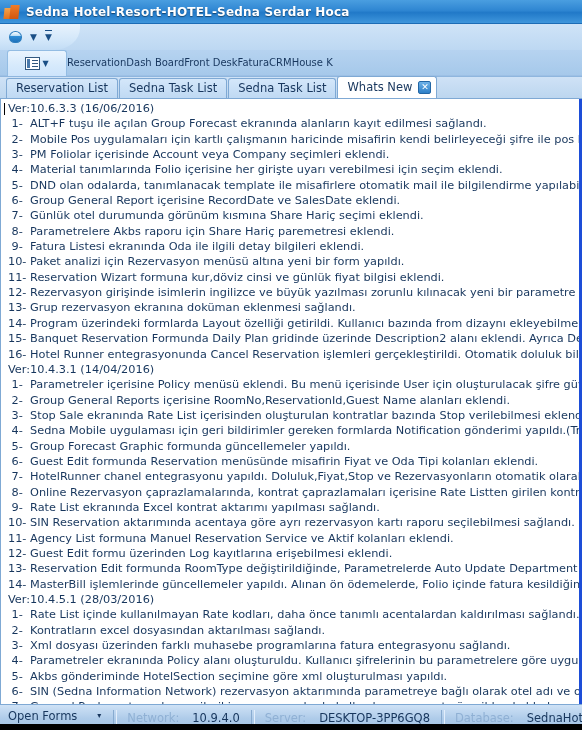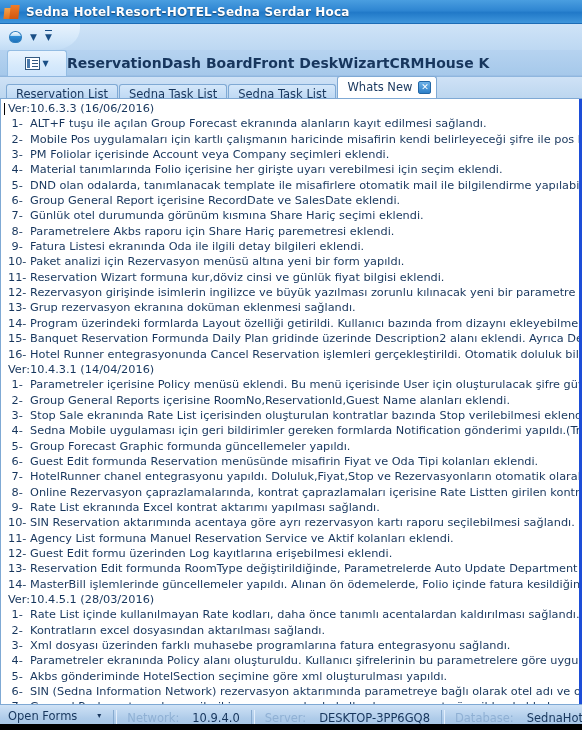--- a/index.html
+++ b/index.html
@@ -159,44 +159,43 @@
     width: 6px; height: 1px;
     background: #33587f;
     box-shadow: 0 3px 0 #33587f, 0 6px 0 #33587f;
   }
   .menu-caret {
     font-size: 8px;
     color: #1b4f86;
     line-height: 1;
   }
   .rtab {
-    font-size: 14px;
+    font-size: 10px;
     color: #17365d;
     padding: 0 0;
     height: 26px;
     line-height: 26px;
     white-space: nowrap;
     flex: 0 0 auto;
-    font-weight: bold;
   }
 
   
   .doc-tabs {
     height: 22px;
     flex: 0 0 22px;
     background: linear-gradient(to bottom,#cfe2f6 0%, #bcd6ef 100%);
     display: flex;
     align-items: flex-end;
     padding-left: 6px;
     box-sizing: border-box;
     position: relative;
     border-bottom: 1px solid #7fa9d4;
   }
   .dtab {
-    height: 14px;
+    height: 20px;
     line-height: 19px;
     font-size: 11.5px;
     color: #17365d;
     padding: 0 9px;
     background: linear-gradient(to bottom,#d4e7fa 0%, #bfd9f3 100%);
     border: 1px solid #7fa9d4;
     border-bottom: none;
     border-top-left-radius: 3px;
     border-top-right-radius: 3px;
     box-sizing: border-box;
@@ -328,21 +327,21 @@
   </div>
 
   <div class="ribbon-tabs">
     <div class="app-menu-tab">
       <span class="menu-glyph"></span>
       <span class="menu-caret">▼</span>
     </div>
     <div class="rtab">Reservation</div>
     <div class="rtab">Dash Board</div>
     <div class="rtab">Front Desk</div>
-    <div class="rtab">Wizart</div>
+    <div class="rtab">Fatura</div>
     <div class="rtab">CRM</div>
     <div class="rtab">House K</div>
   </div>
 
   <div class="doc-tabs">
     <div class="dtab">Reservation List</div>
     <div class="dtab">Sedna Task List</div>
     <div class="dtab">Sedna Task List</div>
     <div class="dtab active">
       <span>Whats New</span>

